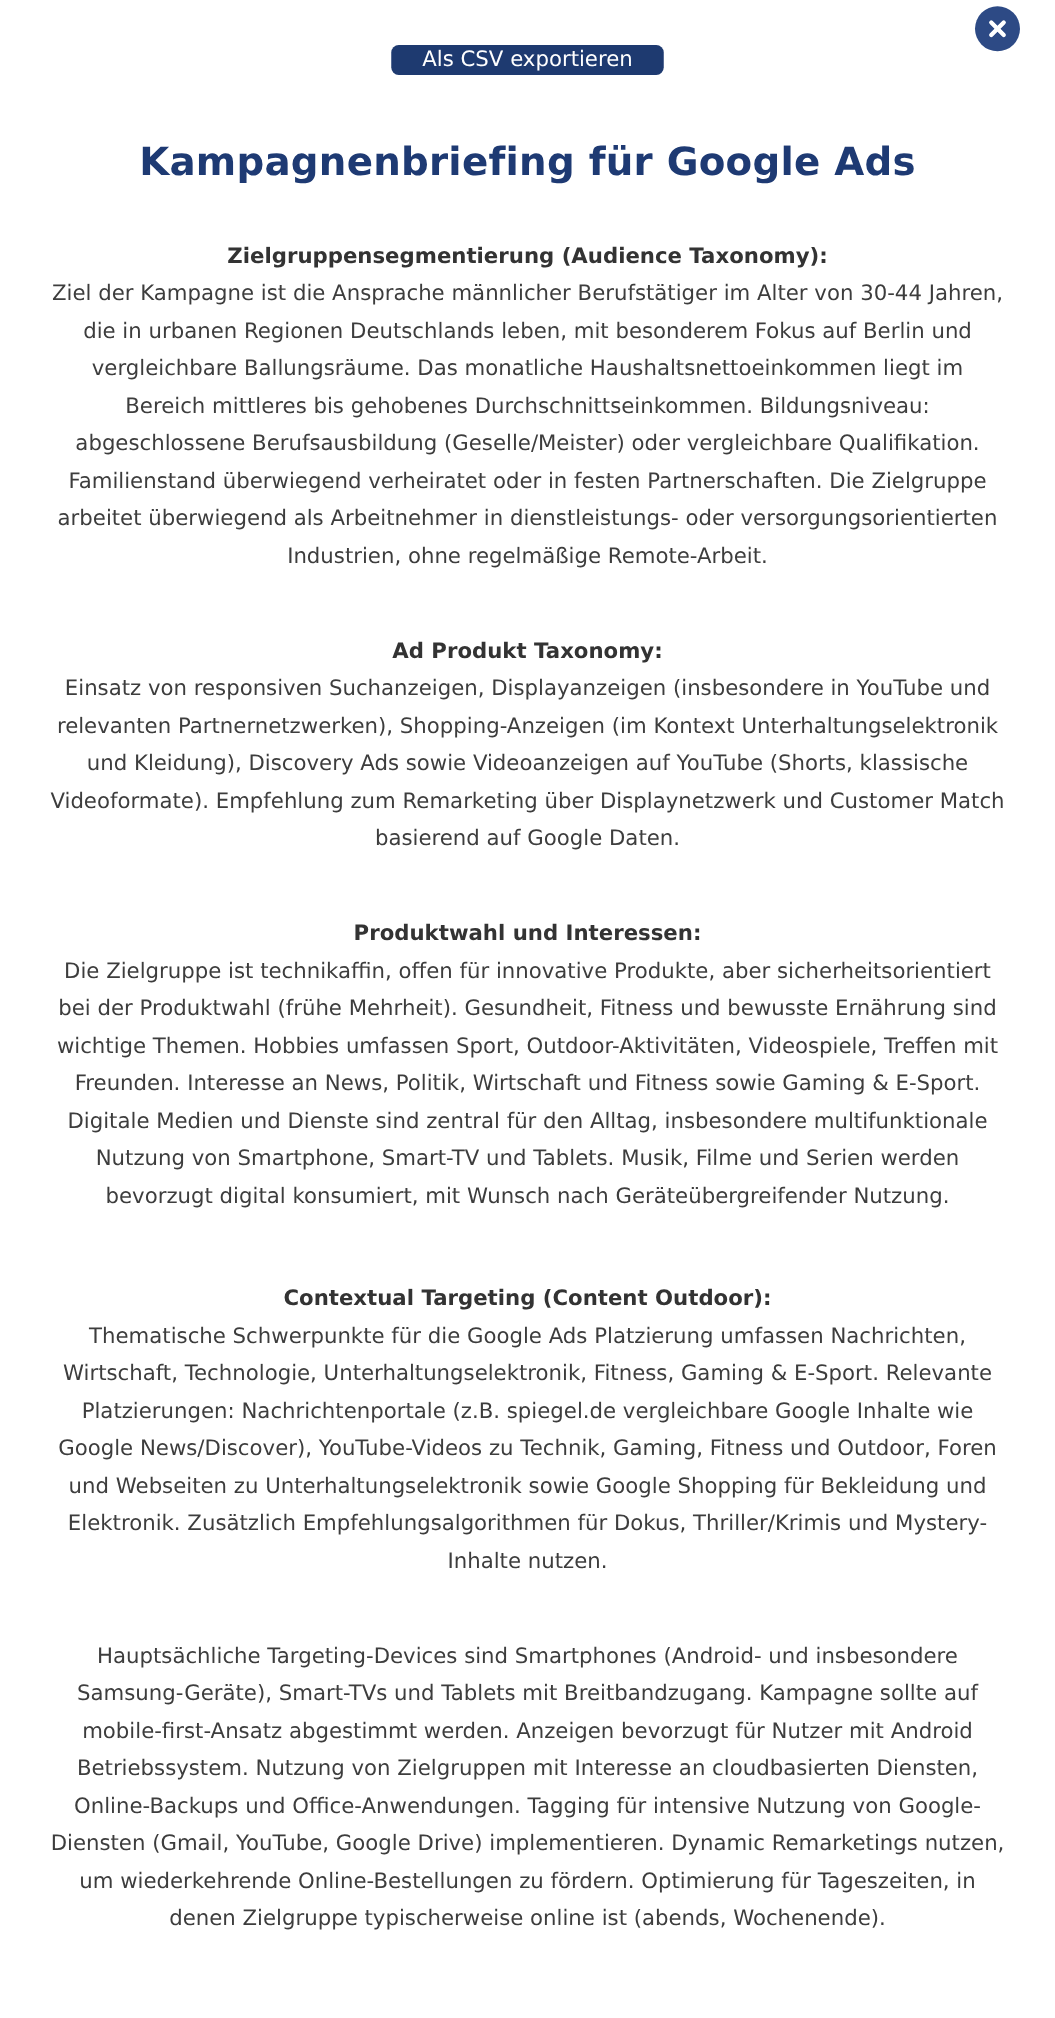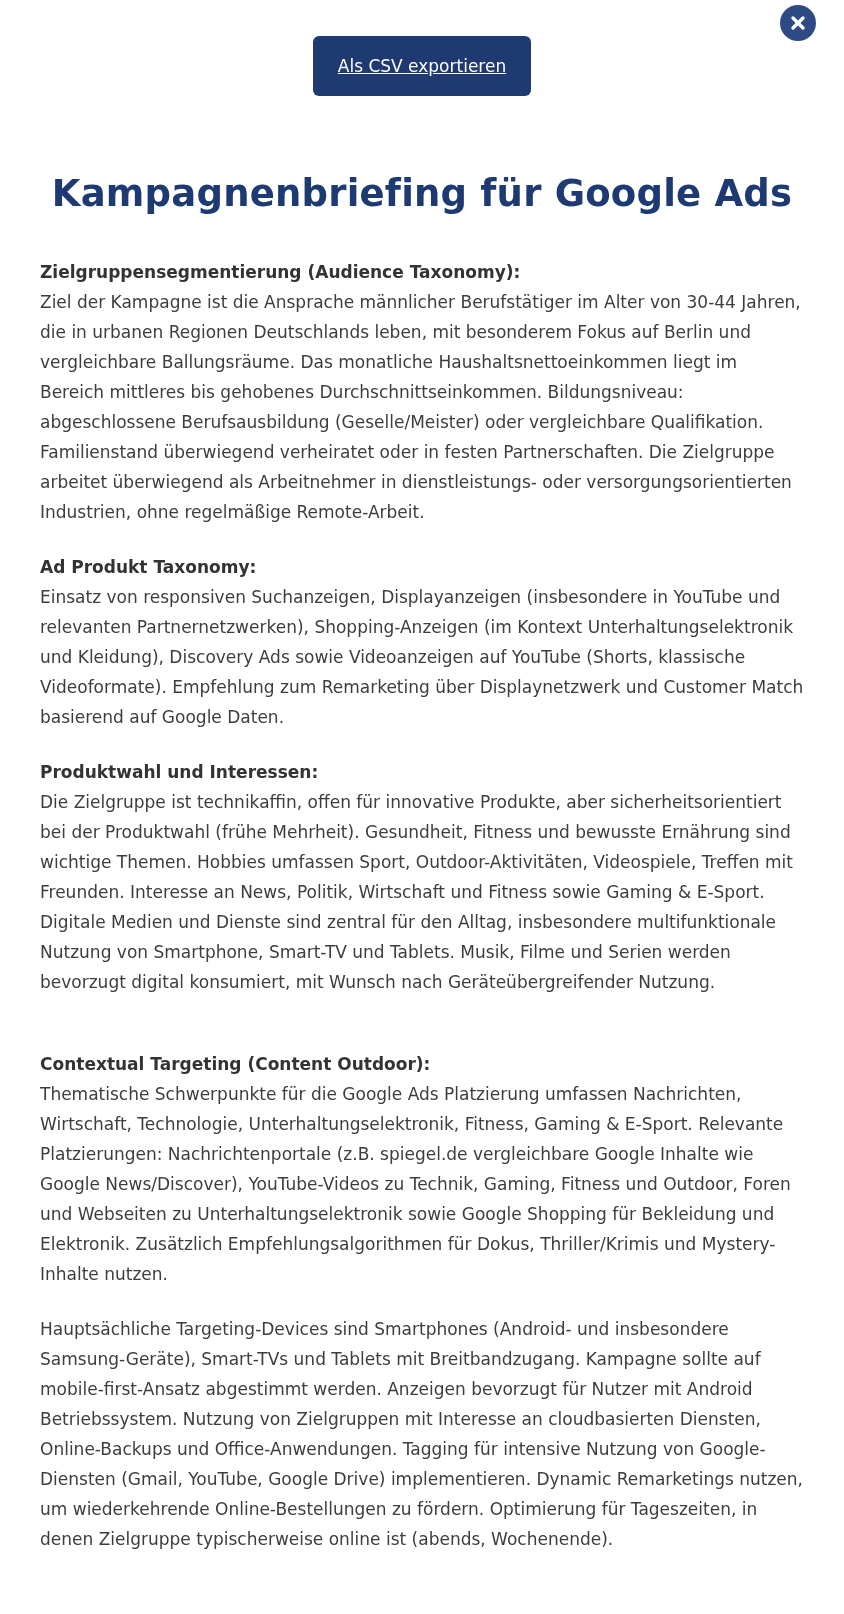--- a/index.html
+++ b/index.html
@@ -30,42 +30,42 @@
   .export-row {
     padding-top: 36px;
     text-align: center;
   }
   .export-btn {
     display: inline-block;
     background: #1e3a70;
     color: #ffffff;
     border: none;
     border-radius: 6px;
-    padding: 20px 25px;
+    padding: 2px 25px;
     font-size: 17px;
     font-family: inherit;
     cursor: pointer;
-    text-decoration: underline;
   }
   .title {
-    margin: 76px 0 0 0;
+    margin: 52px 0 0 0;
     text-align: center;
     color: #1e3a73;
-    font-size: 37px;
+    font-size: 31px;
     font-weight: 600;
     letter-spacing: 0.2px;
   }
   .content {
     width: 764px;
     margin: 42px auto 0 auto;
+    text-align: center;
     color: #3d3d3d;
     font-size: 17px;
     line-height: 30px;
   }
-  .sec + .sec { margin-top: 25px; }
+  .sec + .sec { margin-top: 46px; }
   .sec.extra-gap { margin-top: 52px; }
   .sec h2 {
     margin: 0;
     font-size: 17px;
     font-weight: 700;
     color: #333333;
     line-height: 30px;
   }
   .sec p {
     margin: 0;

